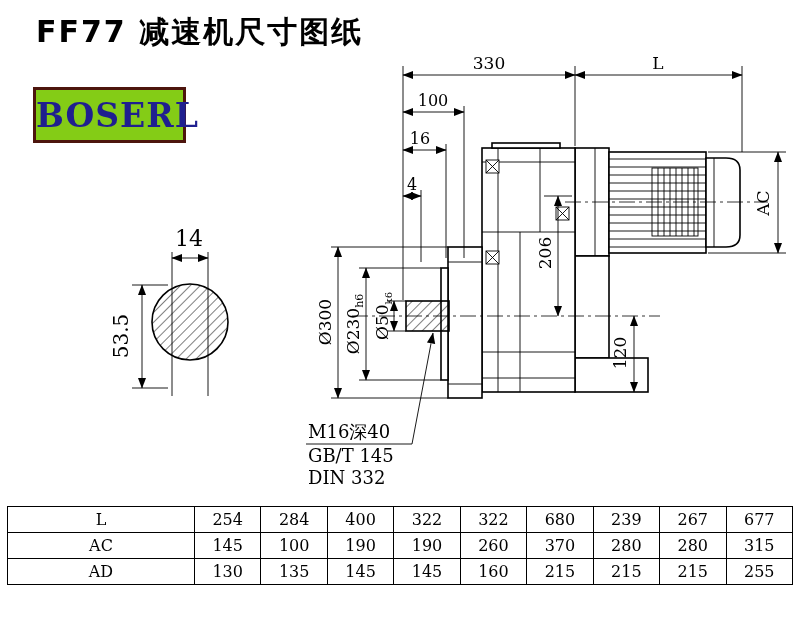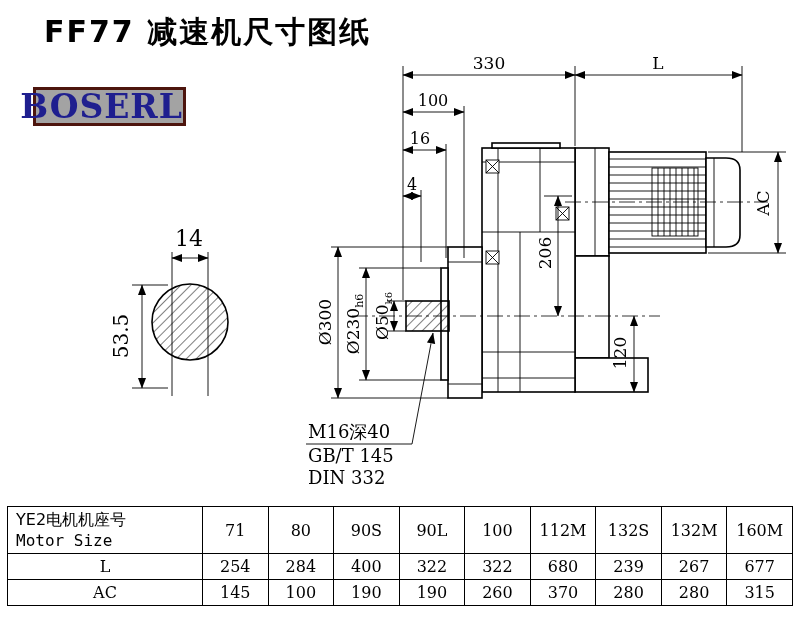--- a/index.html
+++ b/index.html
@@ -1,22 +1,22 @@
 <!DOCTYPE html>
 <html><head>
 <meta charset="utf-8">
 <style>
   html,body{margin:0;padding:0;background:#fff;}
   body{width:800px;height:633px;position:relative;overflow:hidden;
        font-family:"DejaVu Sans",sans-serif;color:#000;}
-  .page-title{position:absolute;left:44px;top:12px;font-size:30px;font-weight:bold;
+  .page-title{position:absolute;left:36px;top:12px;font-size:30px;font-weight:bold;
        letter-spacing:2px;font-family:"DejaVu Sans",sans-serif;}
-  .logo-box{position:absolute;left:33px;top:87px;width:153px;height:39px;
+  .logo-box{position:absolute;left:33px;top:87px;width:153px;height:56px;
        border:3px solid #4d150d;box-sizing:border-box;display:flex;
-       align-items:center;justify-content:flex-end;background:#a3a3a3;}
+       align-items:center;justify-content:flex-start;background:#84cc16;}
   .logo-text{font-family:"DejaVu Serif",serif;font-size:33px;font-weight:bold;
        color:#1f1f8f;letter-spacing:1px;}
   svg{position:absolute;left:0;top:0;}
   .outline{fill:#fff;stroke:#000;stroke-width:1.6;}
   .thin{stroke:#000;stroke-width:0.9;fill:none;}
   .dim{stroke:#000;stroke-width:0.9;fill:none;}
   .cl{stroke:#000;stroke-width:0.8;fill:none;stroke-dasharray:16 4 3 4;}
   .hatchfill{fill:url(#hatch);stroke:#000;stroke-width:1.6;}
   .dimtext{font-family:"DejaVu Serif",serif;fill:#000;font-size:17px;}
   .dimtext.small{font-size:16px;}
@@ -215,35 +215,20 @@
     <line class="dim" x1="306" y1="444" x2="412" y2="444"></line>
     <text class="notetext" x="308" y="438">M16深40</text>
     <text class="notetext" x="308" y="462">GB/T 145</text>
     <text class="notetext" x="308" y="484">DIN 332</text>
   </g>
 </svg>
 
 <div class="tablewrap">
   <table>
     <tbody>
-        <tr class="hdr">
-      <td class="c0 hdrcell">
-        <div class="cn">YE2电机机座号</div>
-        <div class="en">Motor Size</div>
-      </td>
-      <td>71</td>
-      <td>80</td>
-      <td>90S</td>
-      <td>90L</td>
-      <td>100</td>
-      <td>112M</td>
-      <td>132S</td>
-      <td>132M</td>
-      <td>160M</td>
-    </tr>
     <tr>
       <td class="c0">L</td>
       <td>254</td>
       <td>284</td>
       <td>400</td>
       <td>322</td>
       <td>322</td>
       <td>680</td>
       <td>239</td>
       <td>267</td>
@@ -254,15 +239,27 @@
       <td>145</td>
       <td>100</td>
       <td>190</td>
       <td>190</td>
       <td>260</td>
       <td>370</td>
       <td>280</td>
       <td>280</td>
       <td>315</td>
     </tr>
+    <tr>
+      <td class="c0">AD</td>
+      <td>130</td>
+      <td>135</td>
+      <td>145</td>
+      <td>145</td>
+      <td>160</td>
+      <td>215</td>
+      <td>215</td>
+      <td>215</td>
+      <td>255</td>
+    </tr>
   </tbody>
     </table>
 </div>
 
 </body></html>

